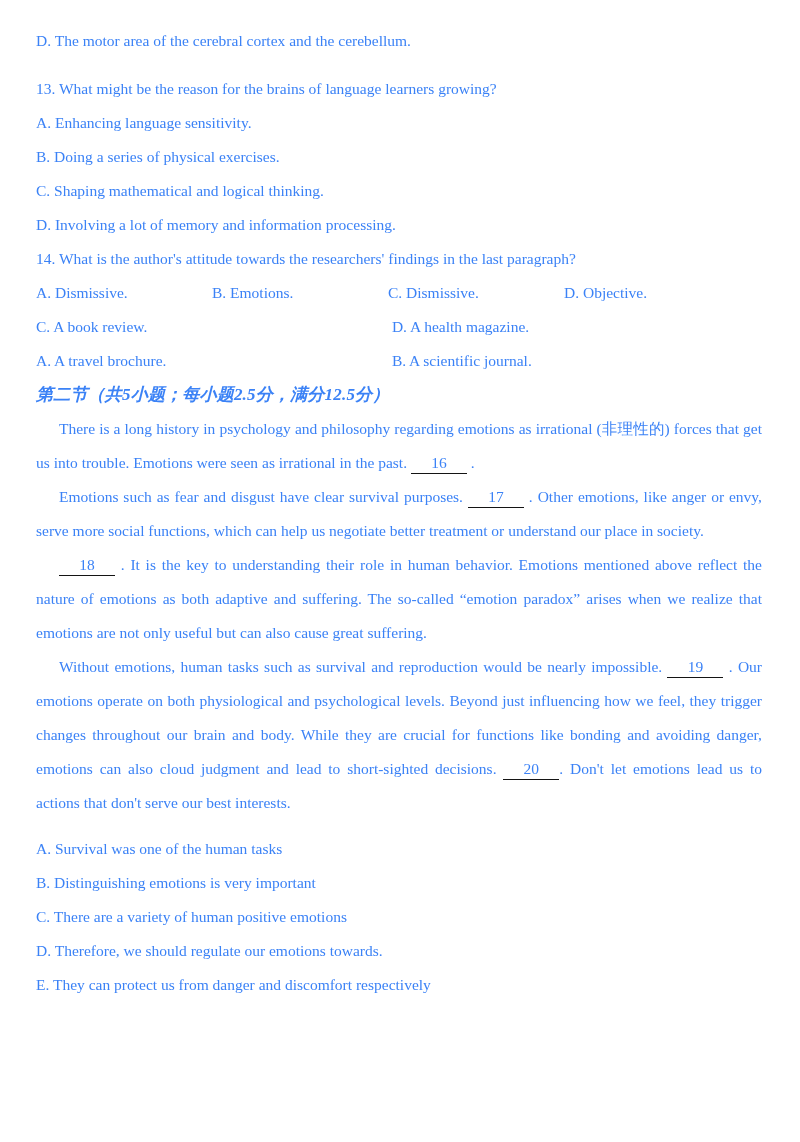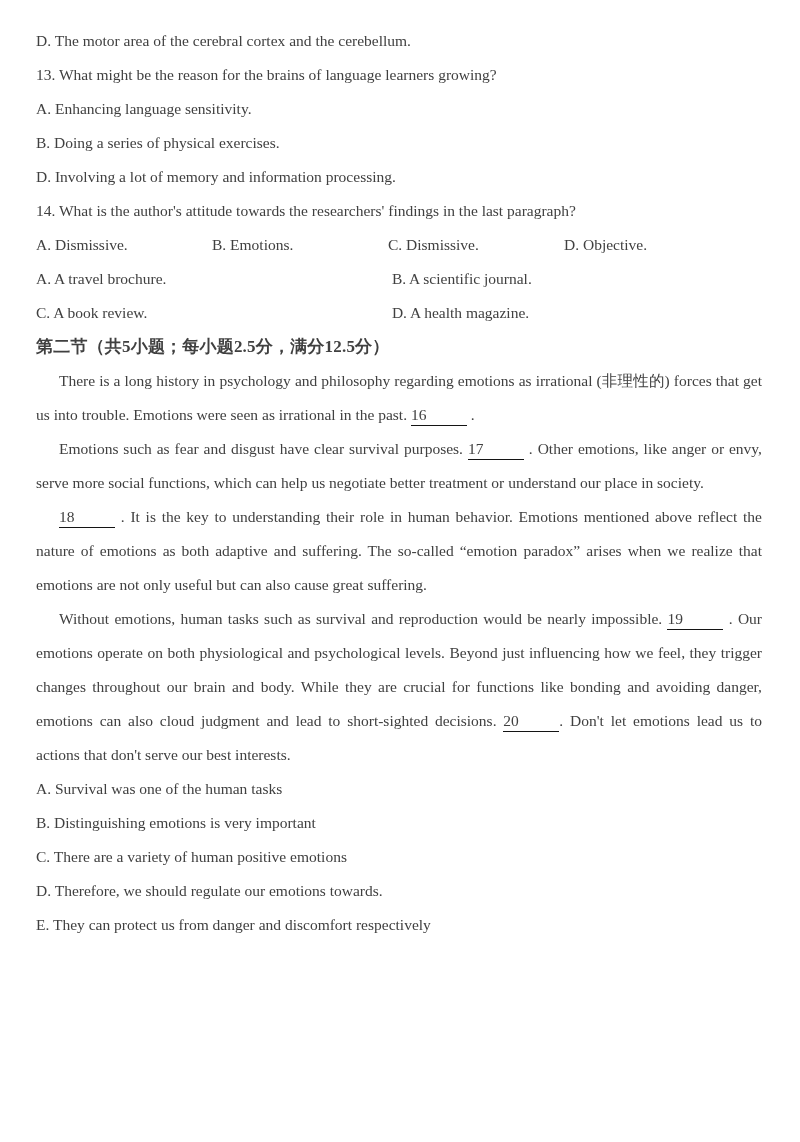--- a/index.html
+++ b/index.html
@@ -6,90 +6,94 @@
     margin: 0;
     padding: 0;
     background: #ffffff;
   }
   .page {
     width: 800px;
     height: 1142px;
     box-sizing: border-box;
     padding: 24px 38px 0 36px;
     background: #ffffff;
-    color: #404040;
+    color: #3b82f6;
     font-family: "Liberation Serif", "DejaVu Serif", serif;
     font-size: 15.5px;
     overflow: hidden;
   }
   .line {
     line-height: 34px;
     white-space: nowrap;
   }
   .stem-gap {
+    margin-top: 14px;
   }
   .opt-row4 {
     display: flex;
   }
   .opt-row4 .opt-cell { width: 176px; }
   .opt-row4 .opt-cell:last-child { width: auto; }
   .opt-row2 .opt-cell-left {
     display: inline-block;
     width: 352px;
   }
   .zh-bold {
     font-weight: bold;
     font-size: 17px;
     letter-spacing: 0.2px;
+    font-style: italic;
   }
   .para {
     line-height: 34px;
     text-align: justify;
     text-indent: 23px;
   }
   .blank {
     display: inline-block;
     width: 56px;
     height: 21px;
     line-height: 21px;
+    text-align: center;
     text-indent: 0;
     border-bottom: 1.2px solid #141414;
     vertical-align: baseline;
   }
   .answers {
-    margin-top: 0;
+    margin-top: 12px;
   }
 </style>
 </head>
 <body>
 
 <div class="page">
 
   <div class="line">D.  The motor area of the cerebral cortex and the cerebellum.</div>
 
   <div class="line stem-gap">13. What might be the reason for the brains of language learners growing?</div>
   <div class="line">A. Enhancing language sensitivity.</div>
   <div class="line">B. Doing a series of physical exercises.</div>
+  <div class="line">C. Shaping mathematical and logical thinking.</div>
   <div class="line">D. Involving a lot of memory and information processing.</div>
 
   <div class="line">14. What is the author's attitude towards the researchers' findings in the last paragraph?</div>
   <div class="line opt-row4">
     <span class="opt-cell">A. Dismissive.</span>
     <span class="opt-cell">B. Emotions.</span>
     <span class="opt-cell">C. Dismissive.</span>
     <span class="opt-cell">D. Objective.</span>
   </div>
 
   <div class="line opt-row2">
+    <span class="opt-cell-left">C. A book review.</span>
+    <span>D. A health magazine.</span>
+  </div>
+  <div class="line opt-row2">
     <span class="opt-cell-left">A. A travel brochure.</span>
     <span>B. A scientific journal.</span>
-  </div>
-  <div class="line opt-row2">
-    <span class="opt-cell-left">C. A book review.</span>
-    <span>D. A health magazine.</span>
   </div>
 
   <div class="line zh-bold">第二节（共5小题；每小题2.5分，满分12.5分）</div>
 
   <div class="para">There is a long history in psychology and philosophy regarding emotions as irrational (非理性的) forces that get us into trouble. Emotions were seen as irrational in the past. <span class="blank">16</span> .</div>
   <div class="para">Emotions such as fear and disgust have clear survival purposes. <span class="blank">17</span> . Other emotions, like anger or envy, serve more social functions, which can help us negotiate better treatment or understand our place in society.</div>
   <div class="para"><span class="blank">18</span> . It is the key to understanding their role in human behavior. Emotions mentioned above reflect the nature of emotions as both adaptive and suffering. The so-called “emotion paradox” arises when we realize that emotions are not only useful but can also cause great suffering.</div>
   <div class="para">Without emotions, human tasks such as survival and reproduction would be nearly impossible. <span class="blank">19</span> . Our emotions operate on both physiological and psychological levels. Beyond just influencing how we feel, they trigger changes throughout our brain and body. While they are crucial for functions like bonding and avoiding danger, emotions can also cloud judgment and lead to short-sighted decisions. <span class="blank">20</span>. Don't let emotions lead us to actions that don't serve our best interests.</div>
 
   <div class="answers">

